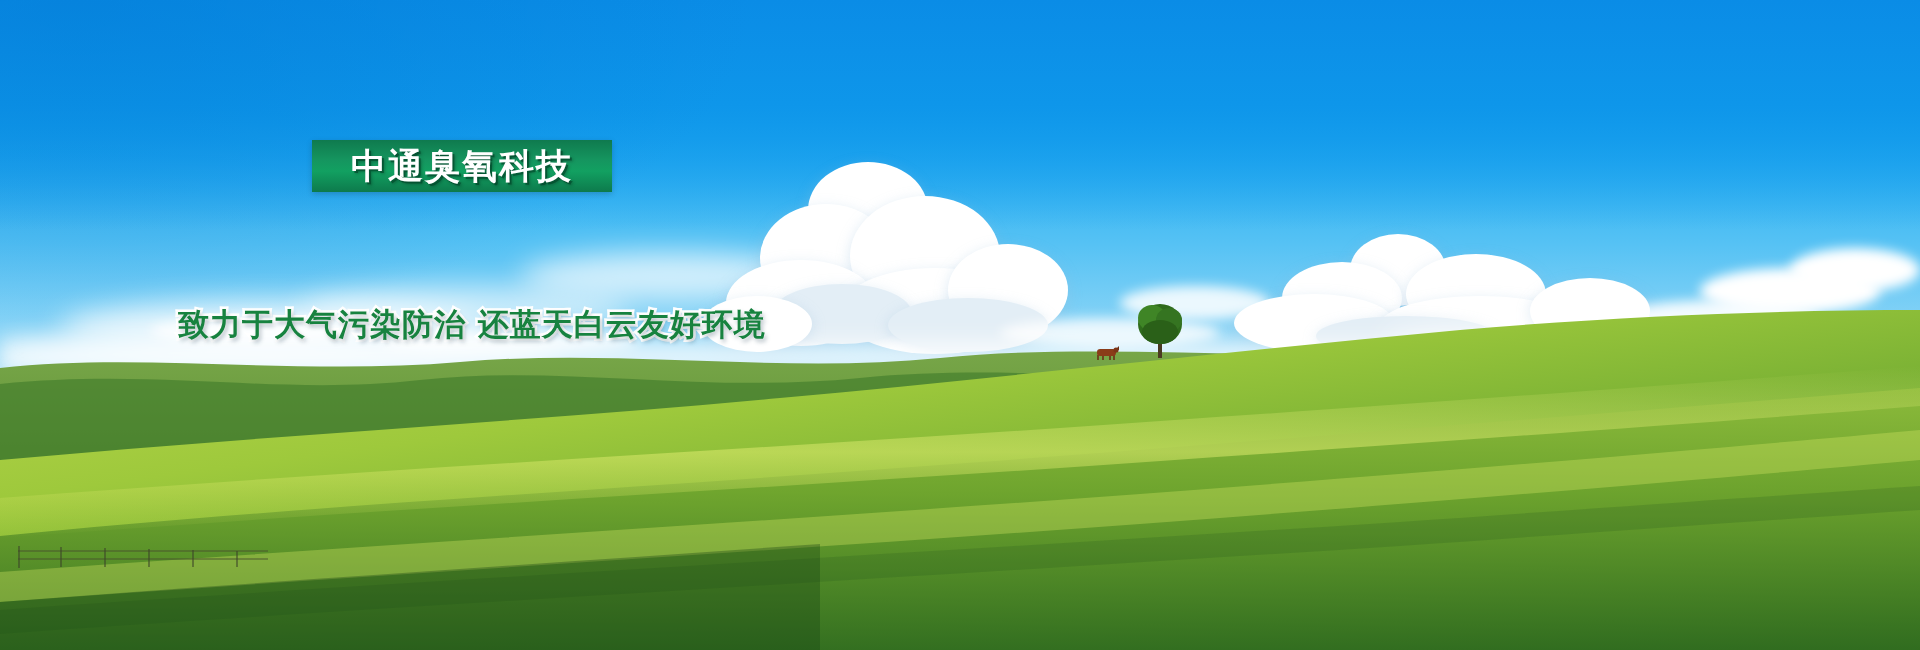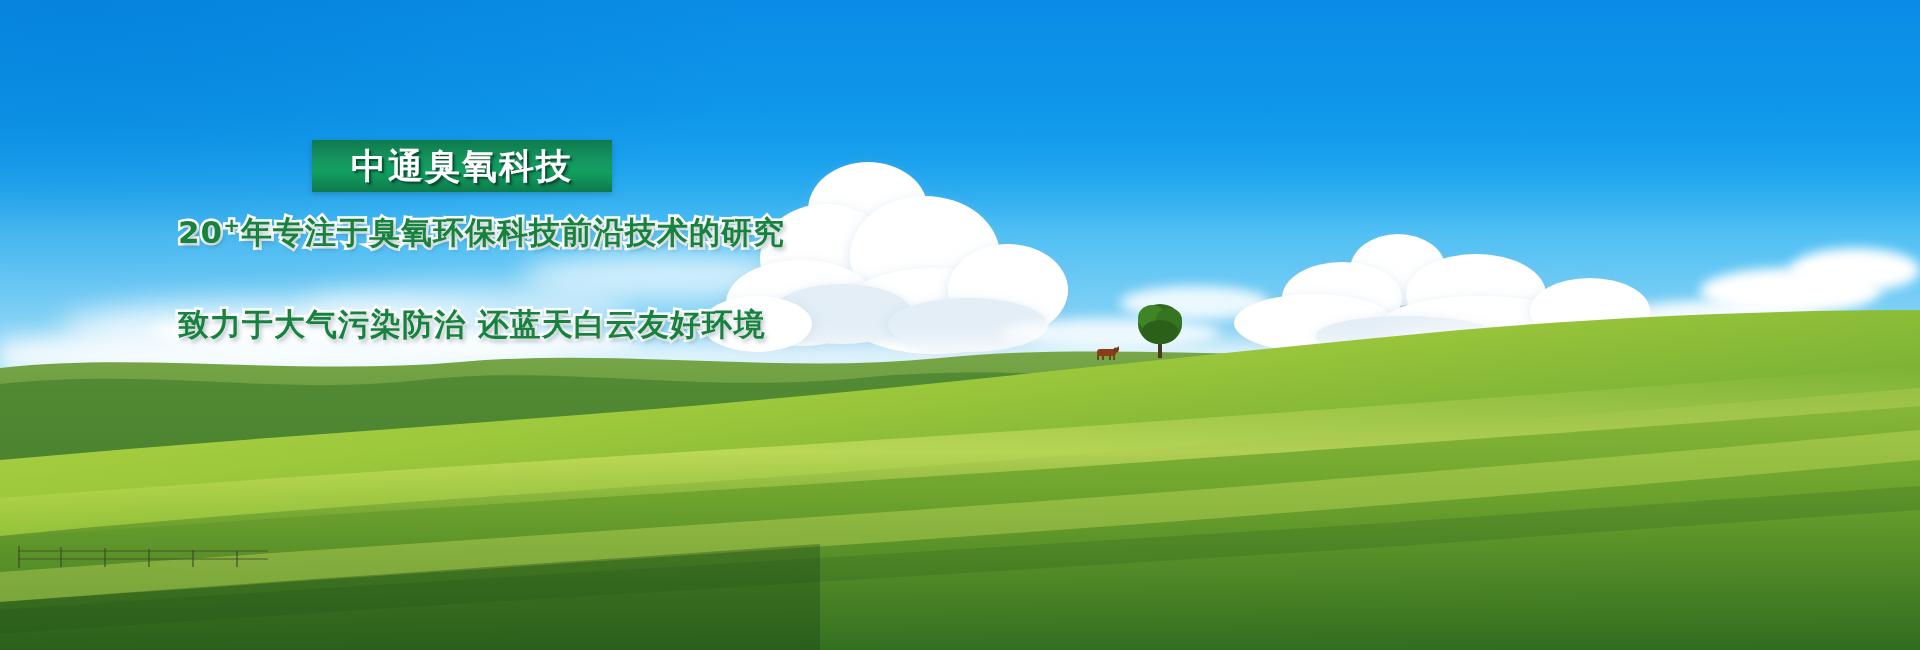--- a/index.html
+++ b/index.html
@@ -317,20 +317,17 @@
       <i style="left:218px;top:5px; height:16px;"></i>
     </div>
   </div>
 
   <div class="text-block">
 
     <div class="title-plate">
       <span class="title-text">中通臭氧科技</span>
     </div>
 
-    <div class="tagline tagline-1">
-      <span>20</span><span class="sup-plus">+</span><span>年专注于臭氧环保科技前沿技术的研究</span>
-    </div>
 
     <div class="tagline tagline-2">致力于大气污染防治  还蓝天白云友好环境</div>
   </div>
 
 </div>
 
 </body></html>

